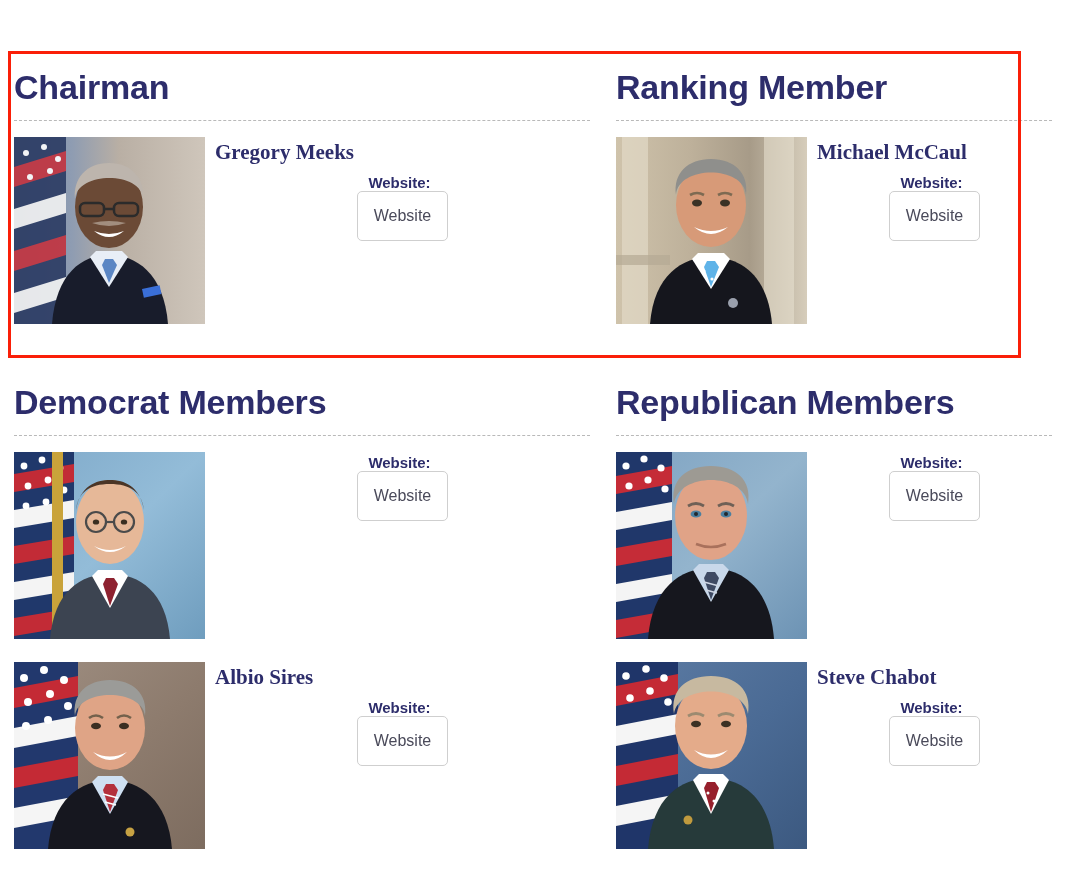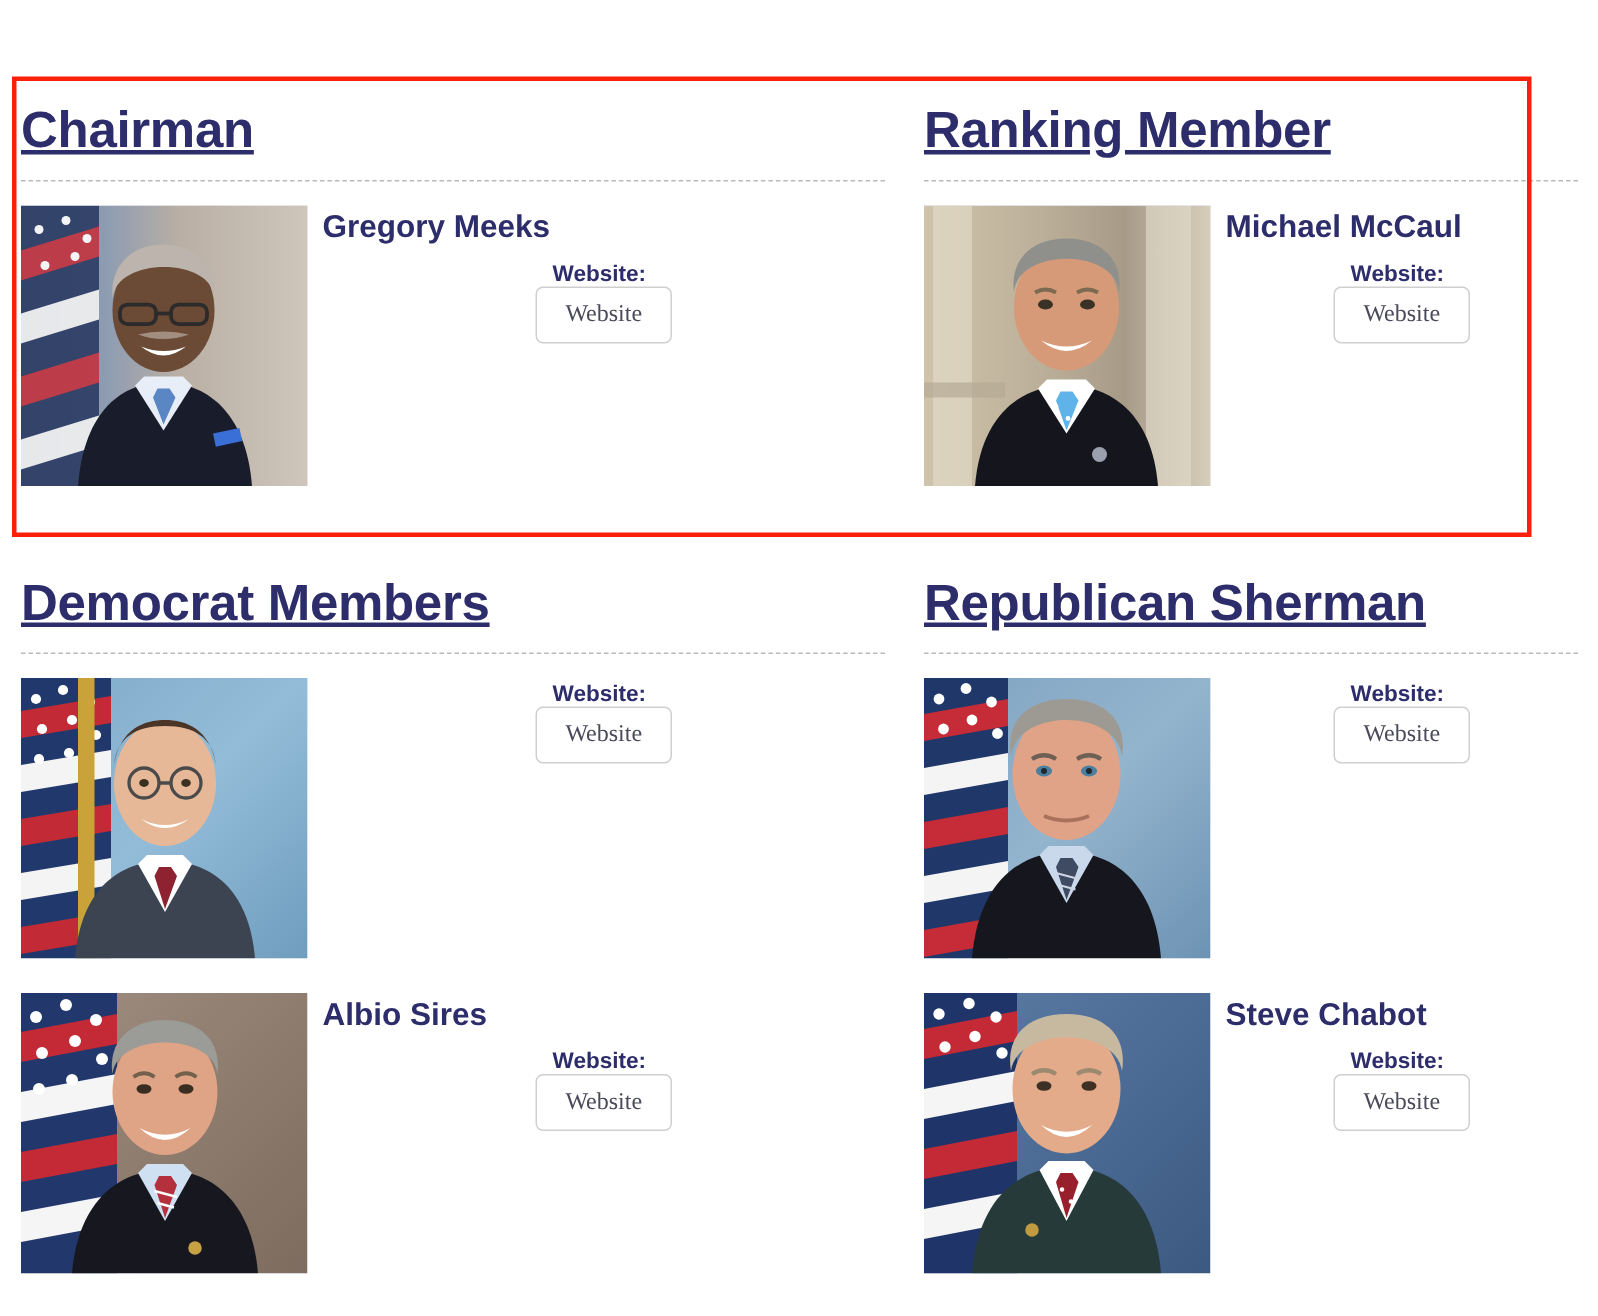--- a/index.html
+++ b/index.html
@@ -57,21 +57,20 @@
   
   .section-head {
     font-size: 34px;
     font-weight: bold;
     line-height: 1.12;
     color: #2d2d6b;
     letter-spacing: -0.2px;
     margin: 0;
     padding: 0;
     white-space: nowrap;
-    text-decoration: underline;
   }
   .divider {
     border: 0;
     border-top: 1px dashed #b9b9b9;
     margin: 14px 0 0 0;
     height: 0;
   }
 
   
   .member {
@@ -94,45 +93,46 @@
     flex: 1 1 auto;
     min-width: 0;
   }
   .member-name {
     font-size: 21px;
     font-weight: bold;
     color: #2d2d6b;
     line-height: 1.25;
     margin: 0 0 9px 0;
     white-space: nowrap;
+    font-family: Liberation Serif, serif;
   }
   .website-line {
     display: flex;
     align-items: center;
     flex-direction: column;
   }
   .website-label {
     font-size: 15px;
     font-weight: bold;
     color: #2d2d6b;
     margin-right: 6px;
     white-space: nowrap;
   }
   .website-btn {
     display: inline-flex;
     align-items: center;
     justify-content: center;
     min-width: 91px;
-    height: 38px;
+    height: 50px;
     padding: 0 14px;
     border: 1px solid #cfcfcf;
     border-radius: 5px;
     background: #ffffff;
     color: #4a4a5a;
-    font-family: Liberation Serif, serif;
+    font-family: Liberation Sans, sans-serif;
     font-size: 16px;
     line-height: 1;
     cursor: pointer;
   }
 
   
   #leadership { top: 68px; }
   #membership { top: 383px; }
 
   .members-list { margin-top: 16px; }
@@ -351,21 +351,21 @@
               <span class="website-label">Website:</span>
               <button class="website-btn">Website</button>
             </div>
           </div>
         </div>
 
       </div>
     </div>
 
     <div class="col right">
-      <h2 class="section-head">Republican Sherman</h2>
+      <h2 class="section-head">Republican Members</h2>
       <hr class="divider">
       <div class="members-list">
 
         <div class="member">
           <div class="photo">
             <svg viewBox="0 0 191 187" preserveAspectRatio="none" aria-hidden="true">
               <defs>
                 <linearGradient id="bgCSmith" x1="0" y1="0" x2="1" y2="1">
                   <stop offset="0%" stop-color="#7fa3c2"></stop>
                   <stop offset="50%" stop-color="#93b4cd"></stop>

